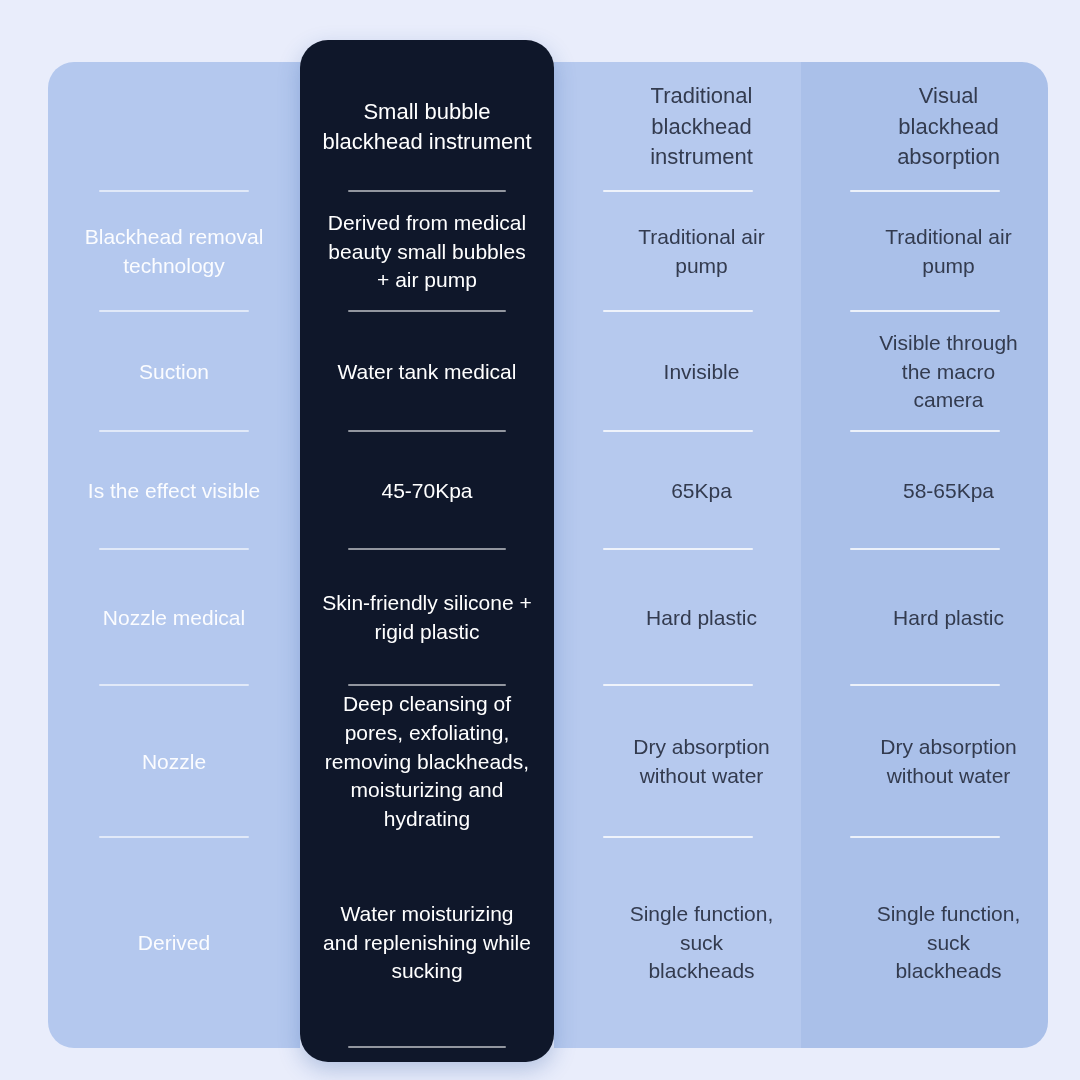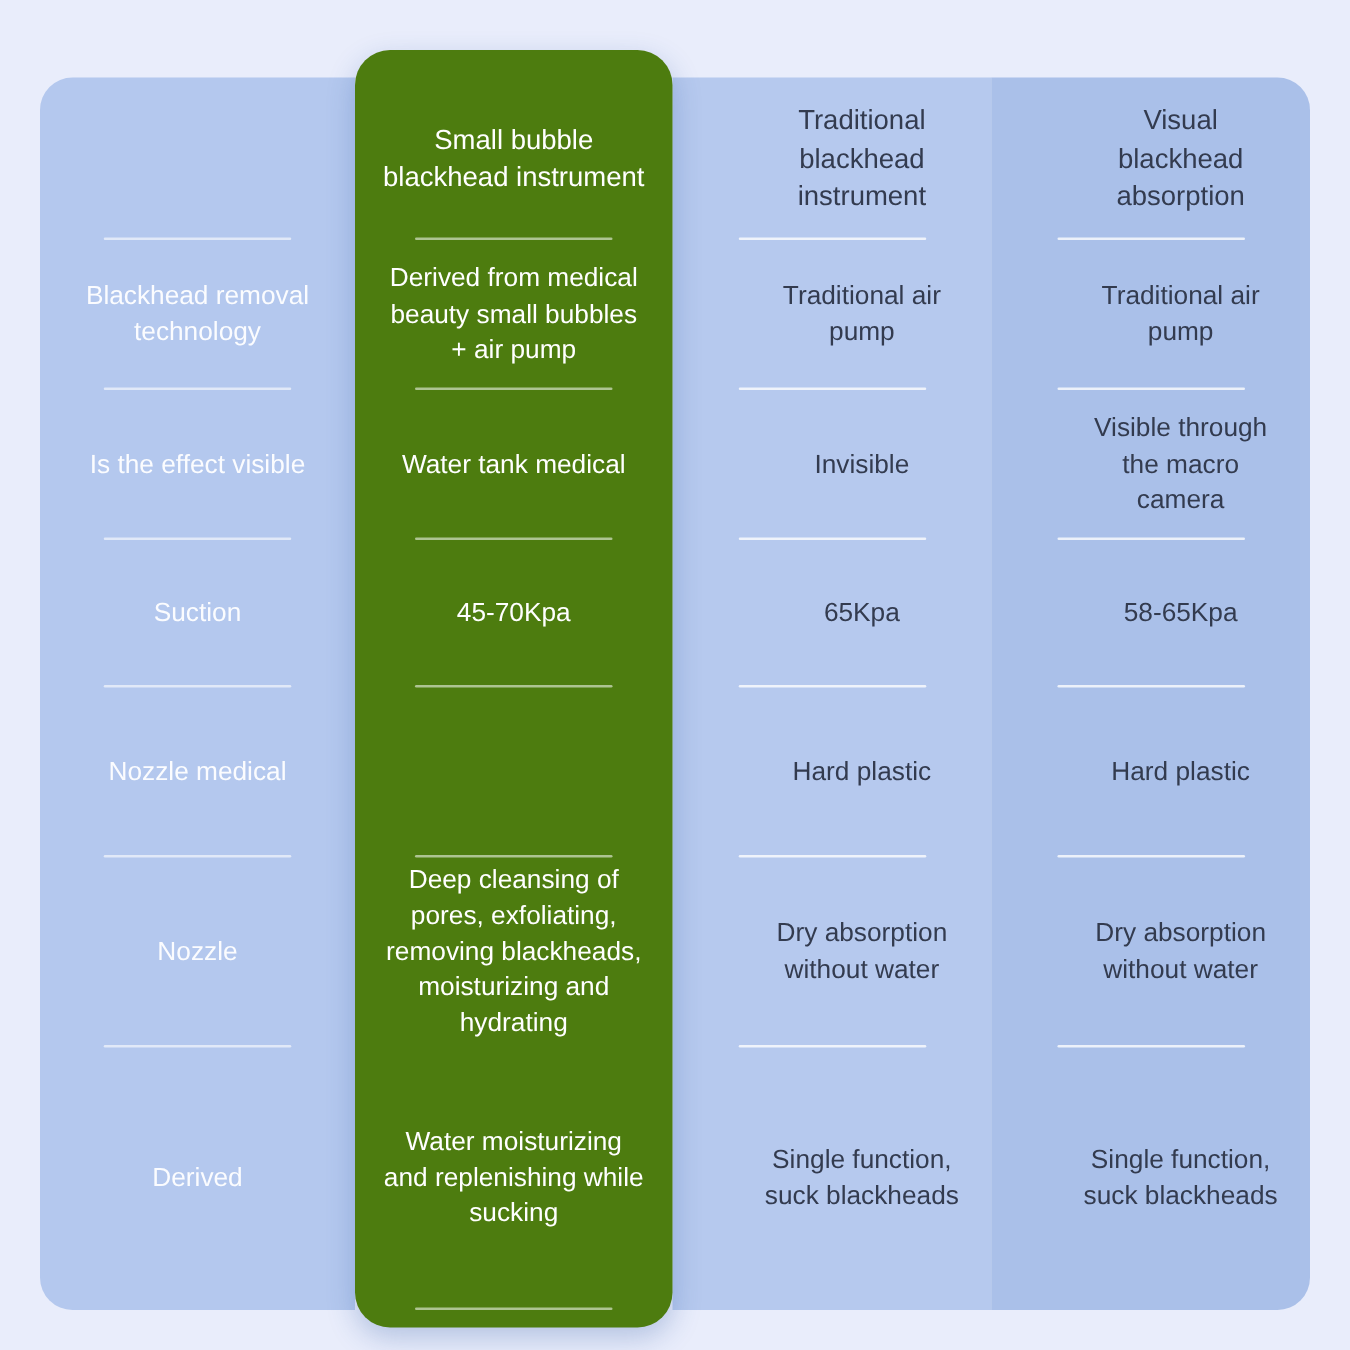--- a/index.html
+++ b/index.html
@@ -19,24 +19,24 @@
     align-items: stretch;
   }
 
   .col { position: relative; }
   .col-inner {
     display: grid;
     grid-template-rows: 130px 120px 120px 118px 136px 152px 1fr;
     height: 100%;
   }
 
-  .labels-col { width: 252px; background: #b4c8ee; border-radius: 26px 0 0 26px; }
+  .labels-col { width: 252px; background: #b4c8ee; border-radius: 26px 0 0 26px; margin-left: 16px; }
   .hero-col {
     width: 254px;
-    background: #4d7c0f;
+    background: #0f172a;
     border-radius: 28px;
     margin-top: -22px;
     margin-bottom: -14px;
     z-index: 2;
     box-shadow: 0 8px 22px rgba(43, 87, 160, 0.28);
   }
   .hero-col .col-inner { padding-top: 22px; padding-bottom: 14px; }
   .col3 { flex: 1; background: #b6c9ee; }
   .col4 { flex: 1; background: #aac0e9; border-radius: 0 26px 26px 0; }
 
@@ -77,28 +77,28 @@
     <div class="col labels-col">
       <div class="col-inner">
         <div class="cell header-cell">
           <div class="divider"></div>
         </div>
         <div class="cell">
           <span class="txt">Blackhead removal technology</span>
           <div class="divider"></div>
         </div>
         <div class="cell">
+          <span class="txt">Suction</span>
+          <div class="divider"></div>
+        </div>
+        <div class="cell">
           <span class="txt">Is the effect visible</span>
           <div class="divider"></div>
         </div>
         <div class="cell">
-          <span class="txt">Suction</span>
-          <div class="divider"></div>
-        </div>
-        <div class="cell">
           <span class="txt">Nozzle medical</span>
           <div class="divider"></div>
         </div>
         <div class="cell">
           <span class="txt">Nozzle</span>
           <div class="divider"></div>
         </div>
         <div class="cell">
           <span class="txt">Derived</span>
         </div>
@@ -117,20 +117,21 @@
         </div>
         <div class="cell">
           <span class="txt">Water tank medical</span>
           <div class="divider"></div>
         </div>
         <div class="cell">
           <span class="txt">45-70Kpa</span>
           <div class="divider"></div>
         </div>
         <div class="cell">
+          <span class="txt">Skin-friendly silicone + rigid plastic</span>
           <div class="divider"></div>
         </div>
         <div class="cell">
           <span class="txt">Deep cleansing of pores, exfoliating, removing blackheads, moisturizing and hydrating</span>
         </div>
         <div class="cell">
           <span class="txt">Water moisturizing and replenishing while sucking</span>
           <div class="divider"></div>
         </div>
       </div>

